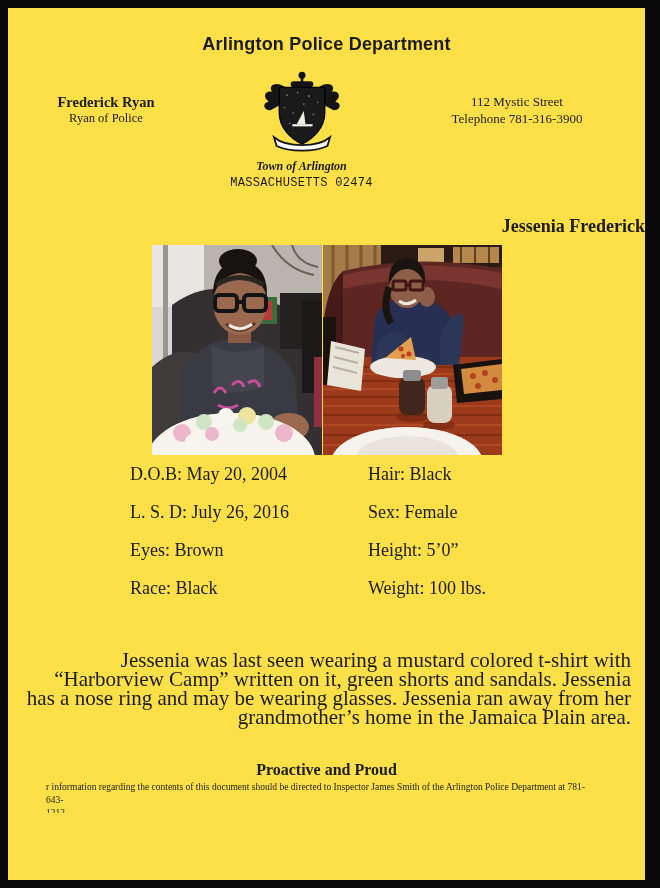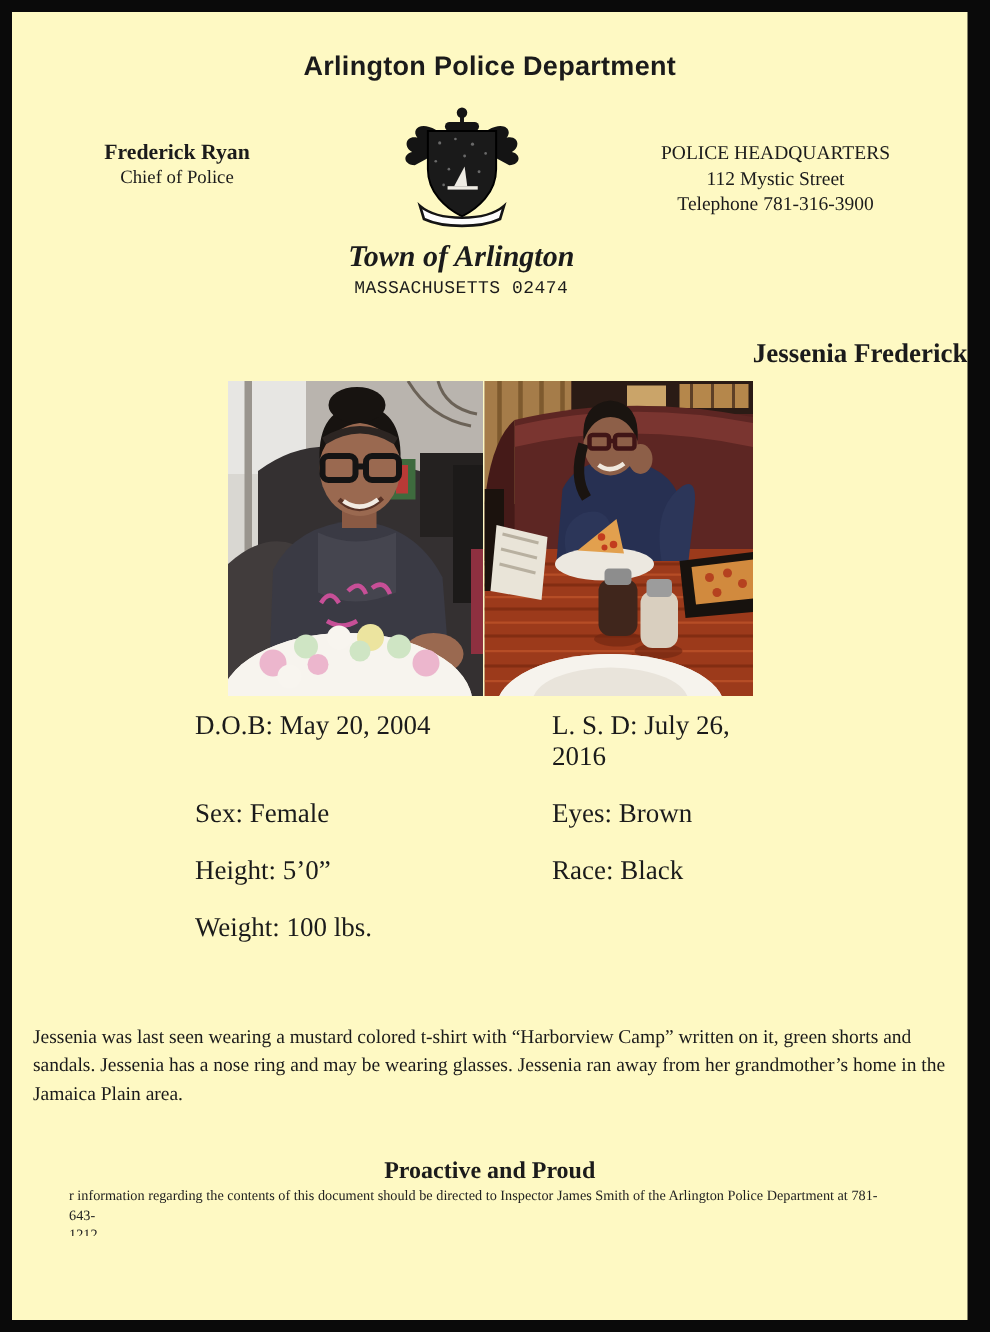--- a/index.html
+++ b/index.html
@@ -4,36 +4,36 @@
 <style>
   html,body{margin:0;padding:0;}
   body{
     width:660px;height:888px;position:relative;
     background:#0a0a0a;
     font-family:"Liberation Serif", serif;
     color:#1b1b1b;
   }
   .page{
     position:absolute;left:8px;top:8px;width:637px;height:872px;
-    background:#fef9c3;overflow:hidden;
+    background:#fde047;overflow:hidden;
   }
   .dept-title{
     margin:26px 0 0 0;text-align:center;
     font-family:"Liberation Sans", sans-serif;
     font-size:18px;font-weight:bold;letter-spacing:.2px;
   }
   .header-row{
     display:flex;justify-content:space-between;align-items:flex-start;
-    margin-top:14px;padding:0 28px 0 30px;
+    margin-top:14px;padding:0 28px 0 18px;
   }
   .chief-block{width:160px;text-align:center;padding-top:24px;line-height:1.25;}
   .chief-name{font-weight:bold;font-size:14.5px;}
   .chief-title{font-size:12.5px;}
   .seal-block{width:190px;text-align:center;}
-  .seal-town{font-weight:bold;font-style:italic;font-size:20px;margin-top:2px;}
+  .seal-town{font-weight:bold;font-style:italic;font-size:12px;margin-top:2px;}
   .seal-zip{font-family:Liberation Mono, monospace;font-size:12px;margin-top:2px;letter-spacing:.3px;}
   .hq-block{width:200px;text-align:center;padding-top:24px;font-size:13px;line-height:1.32;}
   .missing-heading{
     margin:36px 0 0 0;text-align:center;
     font-size:25px;font-weight:bold;
   }
   .missing-heading span{
     display:inline-block;border-bottom:3px solid #141414;padding-bottom:2px;
   }
   .person-name{
@@ -44,21 +44,21 @@
     display:flex;justify-content:center;gap:1px;margin-top:8px;
   }
   .photos svg{display:block;}
   .details{
     display:grid;grid-template-columns:238px auto;
     width:380px;margin:9px 0 0 122px;
     row-gap:17px;font-size:18px;
   }
   .description{
     margin:52px 14px 0 14px;
-    font-size:13px;line-height:19px;
+    font-size:21px;line-height:19px;text-align:right;
   }
   .motto{
     margin-top:34px;text-align:center;
     font-size:16px;font-weight:bold;
   }
   .fineprint{
     margin:2px 44px 0 38px;color:#222;
     font-size:9.5px;line-height:13px;
   }
   .fineprint .emph{font-size:12px;}
@@ -67,21 +67,21 @@
 </head>
 <body>
 
 <div class="page">
 
   <h1 class="dept-title">Arlington Police Department</h1>
 
   <div class="header-row">
     <div class="chief-block">
       <div class="chief-name">Frederick Ryan</div>
-      <div class="chief-title">Chief of Police</div>
+      <div class="chief-title">Ryan of Police</div>
     </div>
 
     <div class="seal-block">
       <span>
         <svg width="88" height="84" viewBox="0 0 100 96">
           <g fill="#141414">
             <circle cx="50" cy="7" r="4"></circle>
             <rect x="48.5" y="9" width="3" height="7"></rect>
           </g>
           <path d="M30,20 C18,13 11,20 16,26 C7,24 5,33 12,37 C4,39 6,47 14,47 L27,40 Z" fill="#141414"></path>
@@ -102,21 +102,20 @@
           <path d="M44,63 L52,48 L54,63 Z" fill="#efece4"></path>
           <rect x="39" y="63" width="23" height="2.6" fill="#efece4"></rect>
           <path d="M18,78 C32,90 68,90 82,78 L79,88 C64,95 36,95 21,88 Z" fill="#fdfdfd" stroke="#141414" stroke-width="2"></path>
         </svg>
       </span>
       <div class="seal-town">Town of Arlington</div>
       <div class="seal-zip">MASSACHUSETTS 02474</div>
     </div>
 
     <div class="hq-block">
-      <div>POLICE HEADQUARTERS</div>
       <div>112 Mystic Street</div>
       <div>Telephone 781-316-3900</div>
     </div>
   </div>
 
 
   <h3 class="person-name">Jessenia Frederick</h3>
 
   <div class="photos">
     <span>
@@ -230,20 +229,21 @@
           </g>
         <ellipse cx="84" cy="218" rx="76" ry="36" fill="#efebe4"></ellipse>
         <path d="M8,218 a76,36 0 0 1 152,0" fill="#f6f3ed"></path>
         <ellipse cx="84" cy="214" rx="52" ry="23" fill="#e9e4db"></ellipse>
       </svg>
     </span>
   </div>
 
   <div class="details">
     <div>D.O.B: May 20, 2004</div>
+    <div>Hair: Black</div>
     <div>L. S. D: July 26, 2016</div>
     <div>Sex: Female</div>
     <div>Eyes: Brown</div>
     <div>Height: 5’0”</div>
     <div>Race: Black</div>
     <div>Weight: 100 lbs.</div>
   </div>
 
   <p class="description">Jessenia was last seen wearing a mustard colored t-shirt with “Harborview Camp” written on it, green shorts and sandals.  Jessenia has a nose ring and may be wearing glasses.  Jessenia ran away from her grandmother’s home in the Jamaica Plain area.</p>
 

